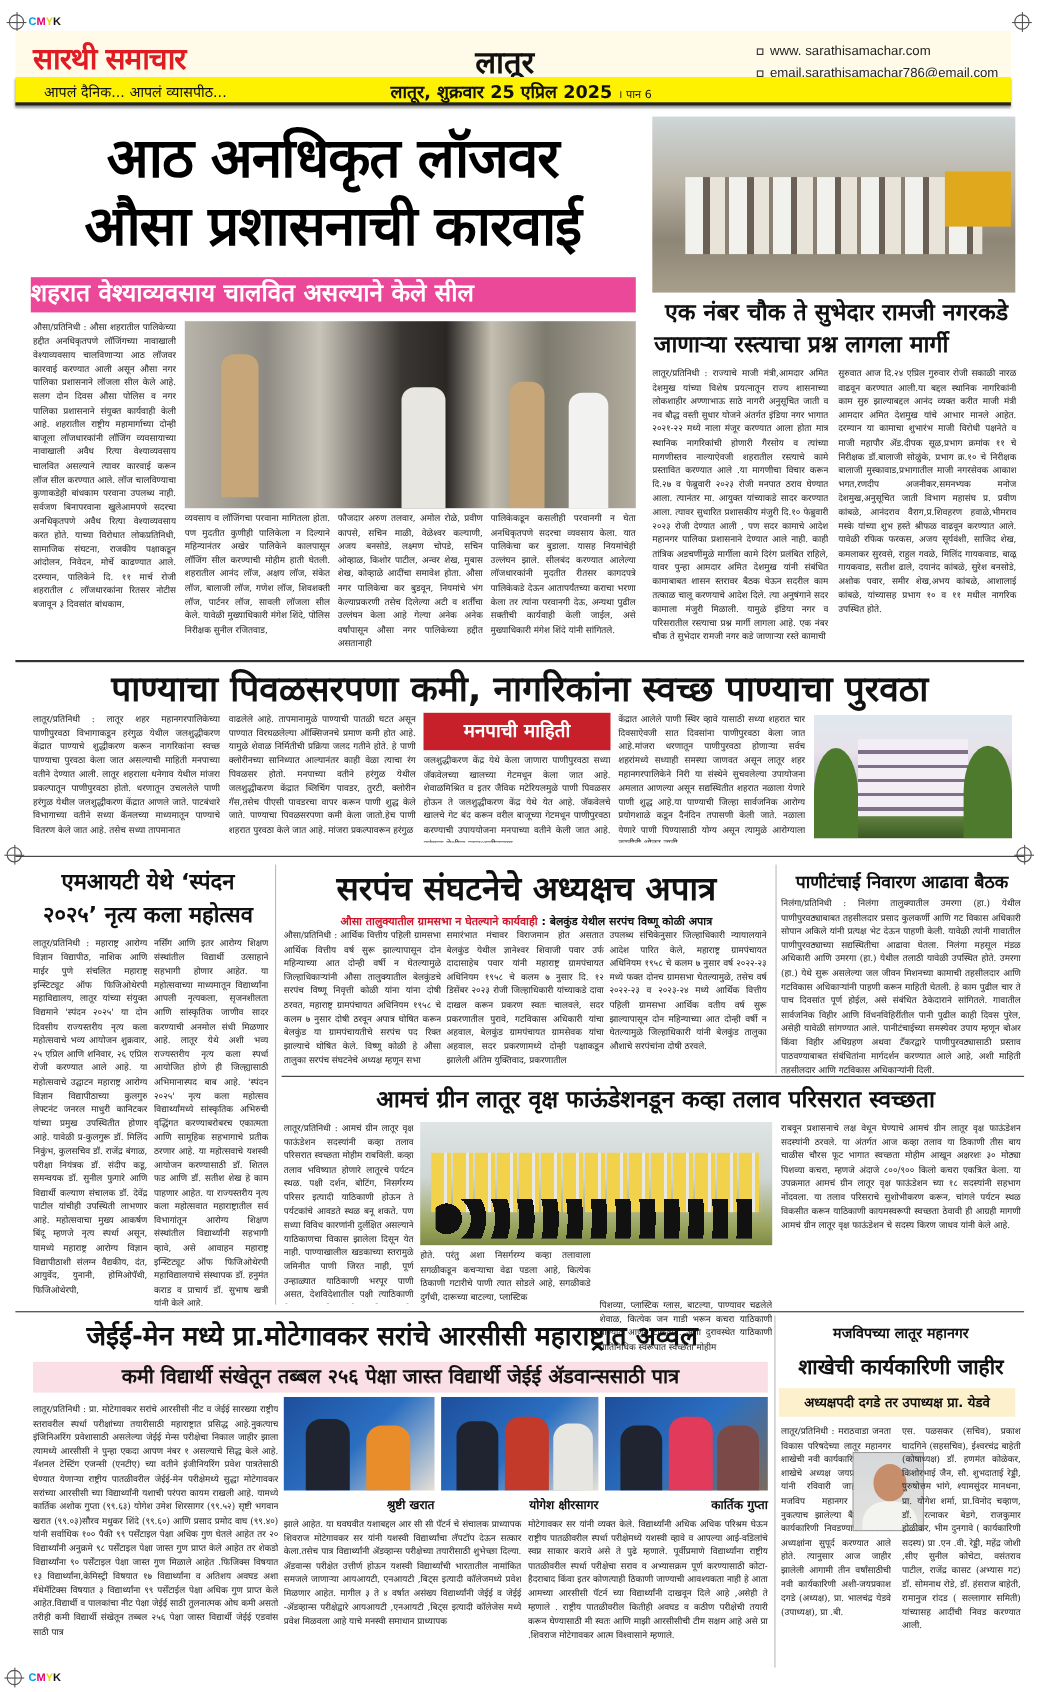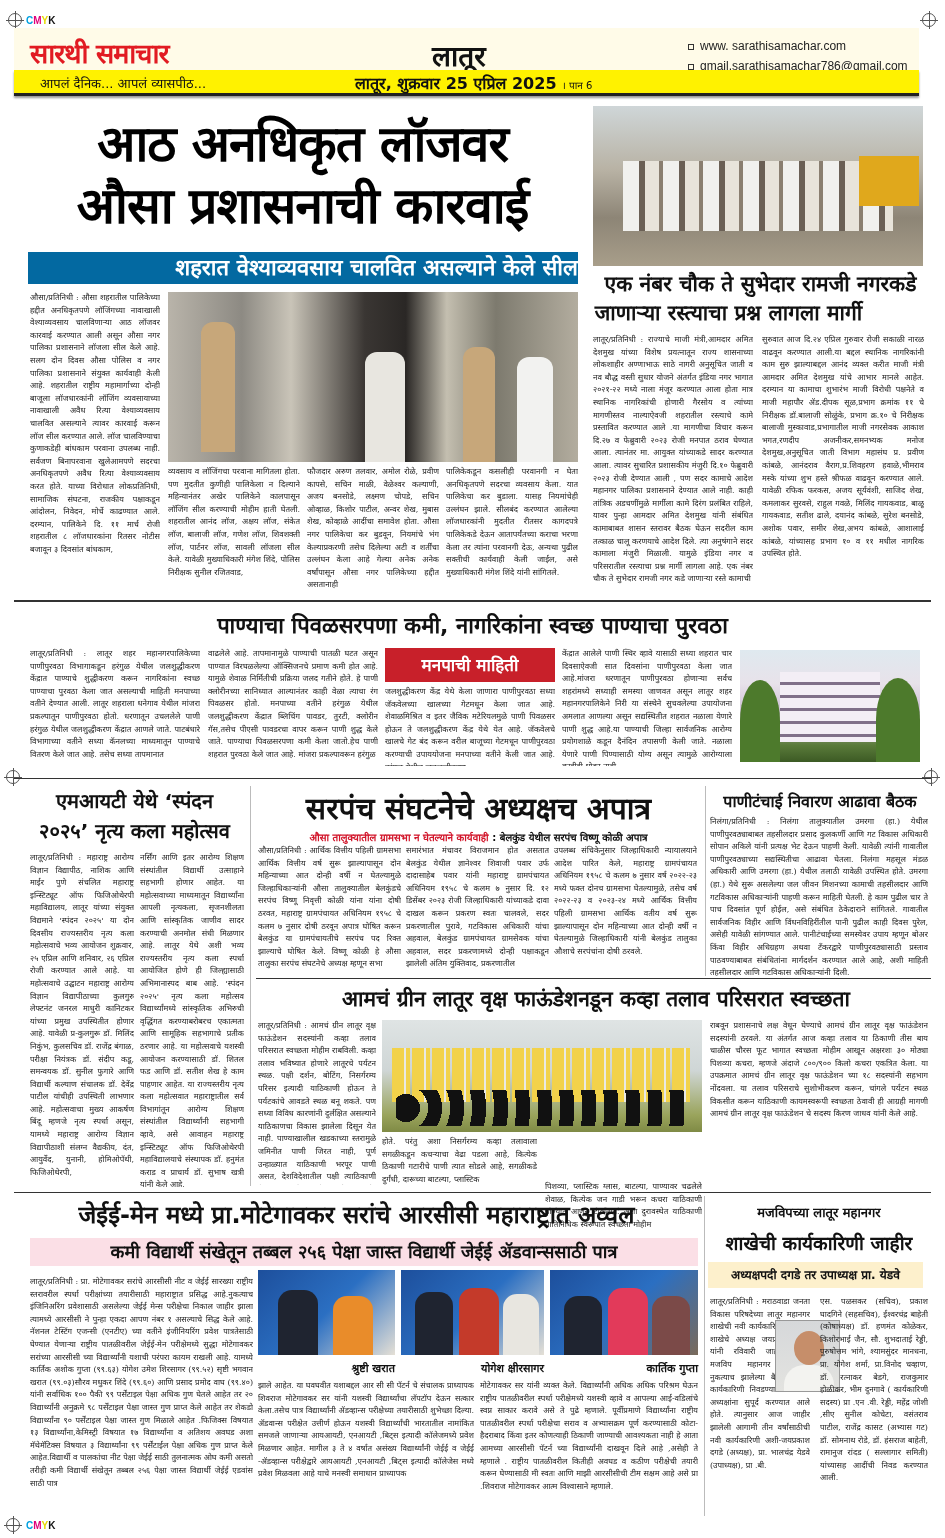--- a/index.html
+++ b/index.html
@@ -13,21 +13,21 @@
 .masthead{left:14px;top:28px;width:905px;height:42px;background:#fffbe8}
 .brand{left:30px;top:34px;font:bold 27px "DejaVu Sans",sans-serif;color:#e11b22;letter-spacing:-1px}
 .city{left:432px;top:36px;font:bold 28px "DejaVu Sans",sans-serif;color:#111}
 .contact{left:688px;top:36px;font:12px "Liberation Sans",sans-serif;color:#222;line-height:20px}
 .contact span.sq{display:inline-block;width:6px;height:6px;border:1px solid #333;margin-right:6px;vertical-align:middle}
 .yband{left:14px;top:70px;width:905px;height:26px;background:#fff200;border-bottom:3px solid #222;box-shadow:0 2px 2px #999}
 .tagline{left:40px;top:74px;font:13px "DejaVu Sans",sans-serif}
 .dateline{left:355px;top:72px;font:bold 16px "DejaVu Sans",sans-serif}
 .dateline small{font-size:10px;font-weight:normal}
 .h1{font:bold 50px "DejaVu Sans",sans-serif;line-height:60px;text-align:center;color:#000;letter-spacing:-1px}
-.bluebar{left:28px;top:252px;width:550px;height:32px;background:#0369a1;color:#fff;font:bold 22px "DejaVu Sans",sans-serif;text-align:right;line-height:32px}
+.bluebar{left:28px;top:252px;width:550px;height:32px;background:#ec4899;color:#fff;font:bold 22px "DejaVu Sans",sans-serif;text-align:left;line-height:32px}
 .body{font:8px "DejaVu Serif",serif;line-height:12.6px;text-align:justify;color:#222;overflow:hidden}
 .hx{font:bold 24px "DejaVu Sans",sans-serif;color:#111;line-height:30px}
 .photo{position:absolute;overflow:hidden}
 .rule{position:absolute;height:2px;background:#333}
 .vr{position:absolute;width:1px;background:#bbb}
 .redbox{background:#c8202a;color:#fff;font:bold 17px "DejaVu Sans",sans-serif;text-align:center;line-height:34px}
 .kicker{font:bold 10px "DejaVu Sans",sans-serif;color:#111}
 .kicker b{color:#d2152a}
 .pinkbar{background:#fbdfe6;text-align:center;font:bold 18px "DejaVu Sans",sans-serif;line-height:28px}
 .creambar{background:#fdf0cc;text-align:center;font:bold 12px "DejaVu Sans",sans-serif;line-height:26px}
@@ -42,21 +42,21 @@
 <div class="reg" style="left:6px;top:770px"></div>
 <div class="reg" style="left:924px;top:770px"></div>
 <div class="reg" style="left:6px;top:1518px"></div>
 <div class="abs cmyk" style="left:26px;top:1520px"><span class="c">C</span><span class="m">M</span><span class="y">Y</span><span class="k">K</span></div>
 
 <div class="abs masthead"></div>
 <div class="abs brand">सारथी समाचार</div>
 <div class="abs city">लातूर</div>
 <div class="abs contact">
   <div><span class="sq"></span><span>www. sarathisamachar.com</span></div>
-  <div><span class="sq"></span><span>gmail.sarathisamachar786@gmail.com</span></div>
+  <div><span class="sq"></span><span>email.sarathisamachar786@email.com</span></div>
 </div>
 <div class="abs yband"></div>
 <div class="abs tagline">आपलं दैनिक... आपलं व्यासपीठ...</div>
 <div class="abs dateline"><span>लातूर, शुक्रवार 25 एप्रिल 2025</span> <small>। पान 6</small></div>
 
 <div class="abs h1" style="left:20px;top:114px;width:565px">आठ अनधिकृत लॉजवर</div>
 <div class="abs h1" style="left:20px;top:176px;width:565px">औसा प्रशासनाची कारवाई</div>
 <div class="abs bluebar">शहरात वेश्याव्यवसाय चालवित असल्याने केले सील</div>
 <div class="abs body" style="left:30px;top:292px;width:130px;height:300px">औसा/प्रतिनिधी : औसा शहरातील पालिकेच्या हद्दीत अनधिकृतपणे लॉजिंगच्या नावाखाली वेश्याव्यवसाय चालविणाऱ्या आठ लॉजवर कारवाई करण्यात आली असून औसा नगर पालिका प्रशासनाने लॉजला सील केले आहे. सलग दोन दिवस औसा पोलिस व नगर पालिका प्रशासनाने संयुक्त कार्यवाही केली आहे. शहरातील राष्ट्रीय महामार्गाच्या दोन्ही बाजूला लॉजधारकांनी लॉजिंग व्यवसायाच्या नावाखाली अवैध रित्या वेश्याव्यवसाय चालवित असल्याने त्यावर कारवाई करून लॉज सील करण्यात आले. लॉज चालविण्याचा कुणाकडेही बांधकाम परवाना उपलब्ध नाही. सर्वजण बिनापरवाना खुलेआमपणे सदरचा अनधिकृतपणे अवैध रित्या वेश्याव्यवसाय करत होते. याच्या विरोधात लोकप्रतिनिधी, सामाजिक संघटना, राजकीय पक्षाकडून आंदोलन, निवेदन, मोर्चे काढण्यात आले. दरम्यान, पालिकेने दि. ११ मार्च रोजी शहरातील ८ लॉजधारकांना रितसर नोटीस बजावून ३ दिवसांत बांधकाम,</div>
 <div class="photo" style="left:168px;top:292px;width:410px;height:170px;background:linear-gradient(90deg,#b9b4aa 0%,#8d8a83 18%,#c9c4b8 30%,#3a3633 48%,#2a2725 58%,#c4bfb0 68%,#7d7a6e 80%,#b3ad9f 100%)">
@@ -73,21 +73,21 @@
   <div style="position:absolute;left:30px;top:55px;width:270px;height:70px;background:repeating-linear-gradient(90deg,#f1f1ee 0 16px,#6b6055 16px 22px,#e8e4da 22px 36px,#8a7f70 36px 40px)"></div>
   <div style="position:absolute;right:4px;top:50px;width:60px;height:50px;background:#e0a81c"></div>
 </div>
 <div class="abs hx" style="left:593px;top:270px;width:335px;font-size:21px;line-height:29px;text-align:center">एक नंबर चौक ते सुभेदार रामजी नगरकडे</div>
 <div class="abs hx" style="left:561px;top:299px;width:335px;font-size:21px;line-height:29px;text-align:center">जाणाऱ्या रस्त्याचा प्रश्न लागला मार्गी</div>
 <div class="abs body" style="left:593px;top:334px;width:160px;height:260px">लातूर/प्रतिनिधी : राज्याचे माजी मंत्री,आमदार अमित देशमुख यांच्या विशेष प्रयत्नातून राज्य शासनाच्या लोकशाहीर अण्णाभाऊ साठे नागरी अनुसूचित जाती व नव बौद्ध वस्ती सुधार योजने अंतर्गत इंडिया नगर भागात २०२१-२२ मध्ये नाला मंजूर करण्यात आला होता मात्र स्थानिक नागरिकांची होणारी गैरसोय व त्यांच्या मागणीस्तव नाल्याऐवजी शहरातील रस्त्याचे कामे प्रस्तावित करण्यात आले .या मागणीचा विचार करून दि.२७ व फेब्रुवारी २०२३ रोजी मनपात ठराव घेण्यात आला. त्यानंतर मा. आयुक्त यांच्याकडे सादर करण्यात आला. त्यावर सुधारित प्रशासकीय मंजुरी दि.१० फेब्रुवारी २०२३ रोजी देण्यात आली , पण सदर कामाचे आदेश महानगर पालिका प्रशासनाने देण्यात आले नाही. काही तांत्रिक अडचणींमुळे मार्गीला कामे दिरंग प्रलंबित राहिले, यावर पुन्हा आमदार अमित देशमुख यांनी संबंधित कामाबाबत शासन स्तरावर बैठक घेऊन सदरील काम तत्काळ चालू करणयाचे आदेश दिले. त्या अनुषंगाने सदर कामाला मंजुरी मिळाली. यामुळे इंडिया नगर व परिसरातील रस्त्याचा प्रश्न मार्गी लागला आहे. एक नंबर चौक ते सुभेदार रामजी नगर कडे जाणाऱ्या रस्ते कामाची</div>
 <div class="abs body" style="left:762px;top:334px;width:162px;height:260px">सुरुवात आज दि.२४ एप्रिल गुरुवार रोजी सकाळी नारळ वाढवून करण्यात आली.या बद्दल स्थानिक नागरिकांनी काम सुरु झाल्याबद्दल आनंद व्यक्त करीत माजी मंत्री आमदार अमित देशमुख यांचे आभार मानले आहेत. दरम्यान या कामाचा शुभारंभ माजी विरोधी पक्षनेते व माजी महापौर ॲड.दीपक सूळ,प्रभाग क्रमांक ११ चे निरीक्षक डॉ.बालाजी सोळुंके, प्रभाग क्र.१० चे निरीक्षक बालाजी मुस्कावाड,प्रभागातील माजी नगरसेवक आकाश भगत,रणदीप अजनीकर,समनभ्यक मनोज देशमुख,अनुसूचित जाती विभाग महासंघ प्र. प्रवीण कांबळे, आनंदराव वैराग,प्र.शिवहरण हवाळे,भीमराव मस्के यांच्या शुभ हस्ते श्रीफळ वाढवून करण्यात आले. यावेळी रफिक फरकस, अजय सूर्यवंशी, साजिद शेख, कमलाकर सुरवसे, राहुल गवळे, मिलिंद गायकवाड, बाळू गायकवाड, सतीश ढाले, दयानंद कांबळे, सुरेश बनसोडे, अशोक पवार, समीर शेख,अभय कांबळे, आशालाई कांबळे, यांच्यासह प्रभाग १० व ११ मधील नागरिक उपस्थित होते.</div>
 
 <div class="rule" style="left:14px;top:600px;width:917px"></div>
 
-<div class="abs hx" style="left:14px;top:606px;width:917px;font-size:22px;line-height:40px;text-align:center">पाण्याचा पिवळसरपणा कमी, नागरिकांना स्वच्छ पाण्याचा पुरवठा</div>
+<div class="abs hx" style="left:14px;top:606px;width:917px;font-size:32px;line-height:40px;text-align:center">पाण्याचा पिवळसरपणा कमी, नागरिकांना स्वच्छ पाण्याचा पुरवठा</div>
 <div class="abs body" style="left:30px;top:648px;width:170px;height:118px">लातूर/प्रतिनिधी : लातूर शहर महानगरपालिकेच्या पाणीपुरवठा विभागाकडून हरंगुळ येथील जलशुद्धीकरण केंद्रात पाण्याचे शुद्धीकरण करून नागरिकांना स्वच्छ पाण्याचा पुरवठा केला जात असल्याची माहिती मनपाच्या वतीने देण्यात आली. लातूर शहराला धनेगाव येथील मांजरा प्रकल्पातून पाणीपुरवठा होतो. धरणातून उचललेले पाणी हरंगुळ येथील जलशुद्धीकरण केंद्रात आणले जाते. पाटबंधारे विभागाच्या वतीने सध्या कॅनलच्या माध्यमातून पाण्याचे वितरण केले जात आहे. तसेच सध्या तापमानात</div>
 <div class="abs body" style="left:208px;top:648px;width:170px;height:118px">वाढलेले आहे. तापमानामुळे पाण्याची पातळी घटत असून पाण्यात विरघळलेल्या ऑक्सिजनचे प्रमाण कमी होत आहे. यामुळे शेवाळ निर्मितीची प्रक्रिया जलद गतीने होते. हे पाणी क्लोरीनच्या सानिध्यात आल्यानंतर काही वेळा त्याचा रंग पिवळसर होतो. मनपाच्या वतीने हरंगुळ येथील जलशुद्धीकरण केंद्रात ब्लिचिंग पावडर, तुरटी, क्लोरीन गॅस,तसेच पीएसी पावडरचा वापर करून पाणी शुद्ध केले जाते. पाण्याचा पिवळसरपणा कमी केला जातो.हेच पाणी शहरात पुरवठा केले जात आहे. मांजरा प्रकल्पावरून हरंगुळ</div>
 <div class="abs redbox" style="left:385px;top:648px;width:170px;height:34px">मनपाची माहिती</div>
 <div class="abs body" style="left:385px;top:686px;width:170px;height:80px">जलशुद्धीकरण केंद्र येथे केला जाणारा पाणीपुरवठा सध्या जॅकवेलच्या खालच्या गेटमधून केला जात आहे. शेवाळमिश्रित व इतर जैविक मटेरियलमुळे पाणी पिवळसर होऊन ते जलशुद्धीकरण केंद्र येथे येत आहे. जॅकवेलचे खालचे गेट बंद करून वरील बाजूच्या गेटमधून पाणीपुरवठा करण्याची उपाययोजना मनपाच्या वतीने केली जात आहे. हरंगूळ येथील जलशुद्धीकरण</div>
 <div class="abs body" style="left:562px;top:648px;width:170px;height:118px">केंद्रात आलेले पाणी स्थिर व्हावे यासाठी सध्या शहरात चार दिवसाऐवजी सात दिवसांना पाणीपुरवठा केला जात आहे.मांजरा धरणातून पाणीपुरवठा होणाऱ्या सर्वच शहरांमध्ये सध्याही समस्या जाणवत असून लातूर शहर महानगरपालिकेने निरी या संस्थेने सुचवलेल्या उपायोजना अमलात आणल्या असून सद्यस्थितीत शहरात नळाला येणारे पाणी शुद्ध आहे.या पाण्याची जिल्हा सार्वजनिक आरोग्य प्रयोगशाळे कडून दैनंदिन तपासणी केली जाते. नळाला येणारे पाणी पिण्यासाठी योग्य असून त्यामुळे आरोग्याला काहीही धोका नाही.</div>
 <div class="photo" style="left:740px;top:650px;width:180px;height:112px;background:linear-gradient(180deg,#dfe9ef 0%,#e8e2ea 30%,#c9b9d2 60%,#5a7b3a 85%,#3c5a24 100%)">
   <div style="position:absolute;left:40px;top:22px;width:100px;height:70px;background:repeating-linear-gradient(180deg,#f3eef5 0 10px,#7f6f88 10px 13px)"></div>
   <div style="position:absolute;left:0;top:30px;width:40px;height:82px;background:#4d7a2c;border-radius:50% 50% 0 0"></div>
   <div style="position:absolute;right:0;top:28px;width:44px;height:84px;background:#4d7a2c;border-radius:50% 50% 0 0"></div>
 </div>

